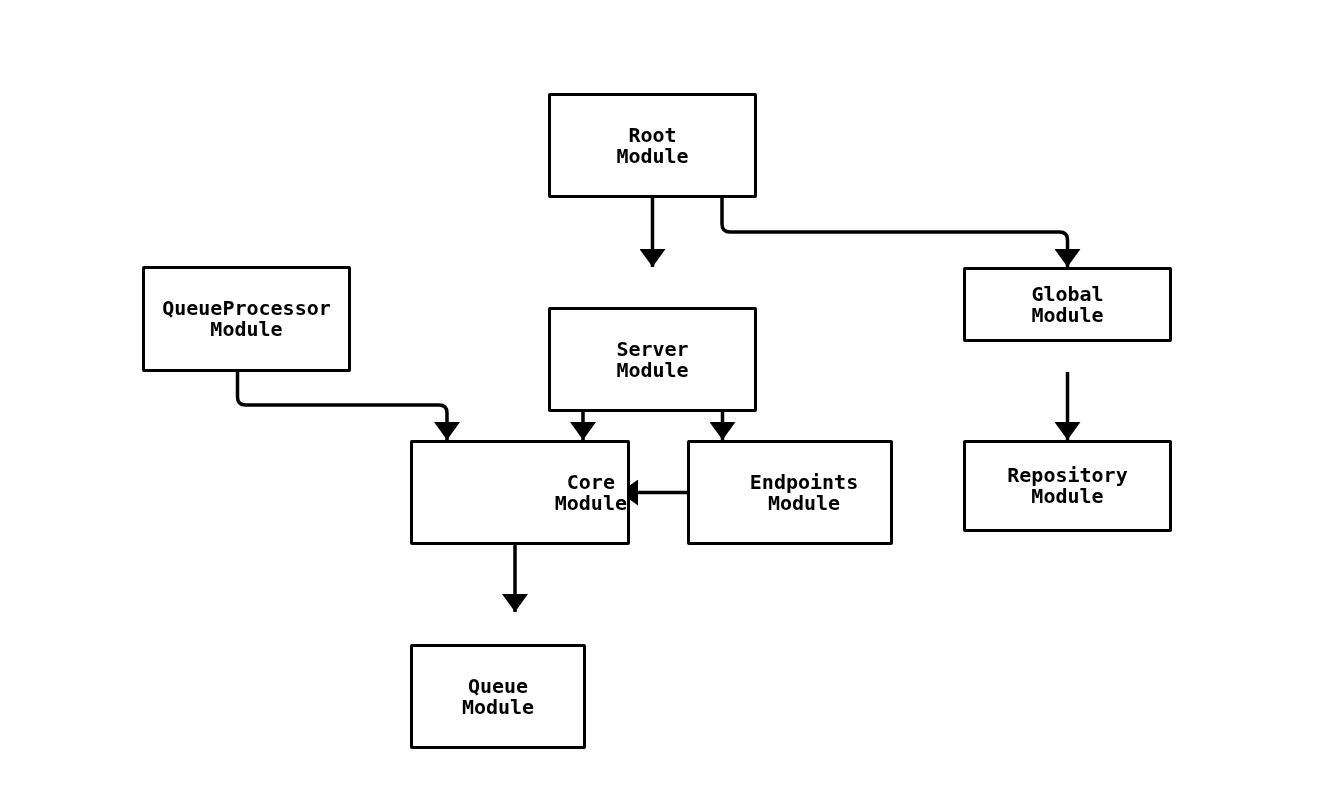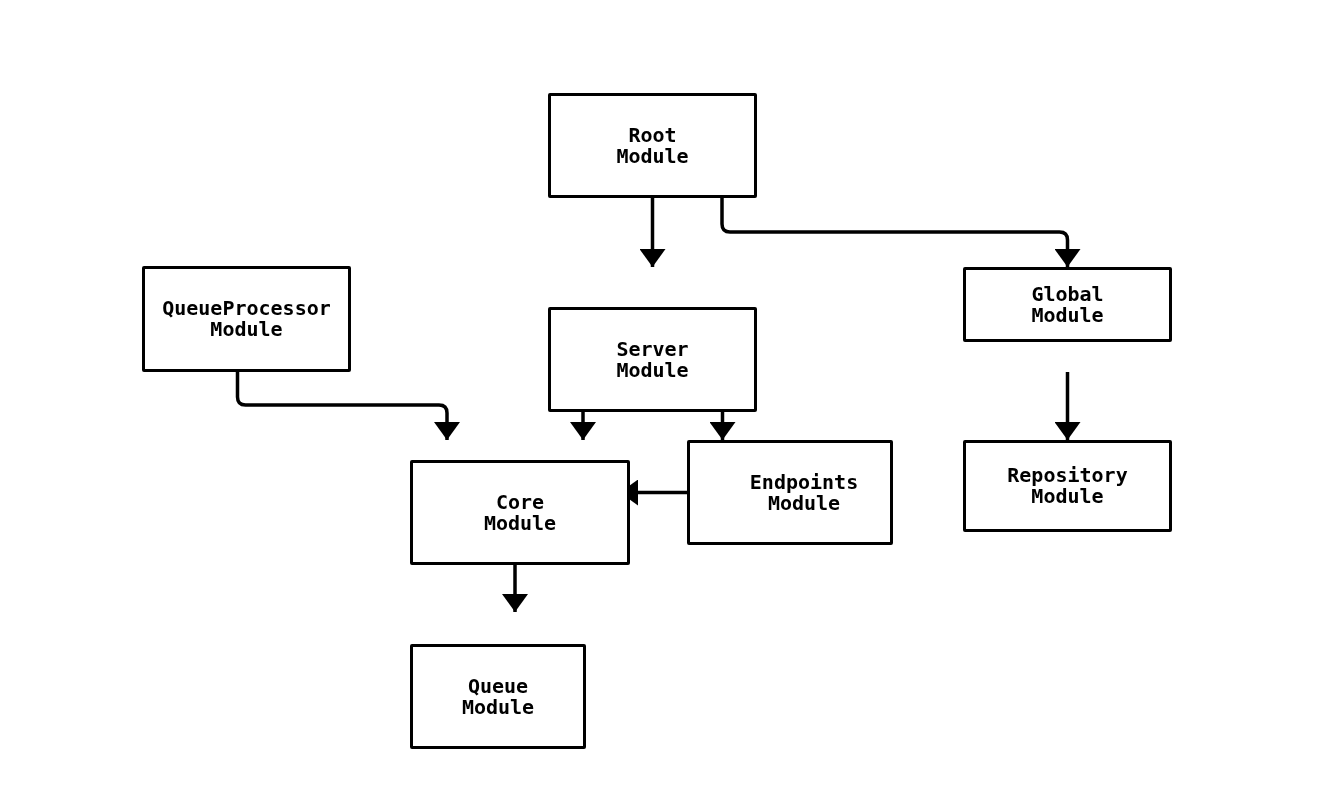--- a/index.html
+++ b/index.html
@@ -85,21 +85,21 @@
 Module</span>
       </div>
       <div class="node" style="left: 548px; top: 267px; width: 209px; height: 105px; margin-top: 40px;">
         <span class="node-label">Server
 Module</span>
       </div>
       <div class="node" style="left: 963px; top: 267px; width: 209px; height: 75px;">
         <span class="node-label">Global
 Module</span>
       </div>
-      <div class="node" style="left: 410px; top: 460px; width: 220px; height: 105px;">
+      <div class="node" style="left: 410px; top: 440px; width: 220px; height: 105px; justify-content: flex-end;">
         <span class="node-label">Core
 Module</span>
       </div>
       <div class="node" style="left: 687px; top: 440px; width: 206px; height: 105px; padding-left: 28px;">
         <span class="node-label">Endpoints
 Module</span>
       </div>
       <div class="node" style="left: 963px; top: 440px; width: 209px; height: 92px;">
         <span class="node-label">Repository
 Module</span>

